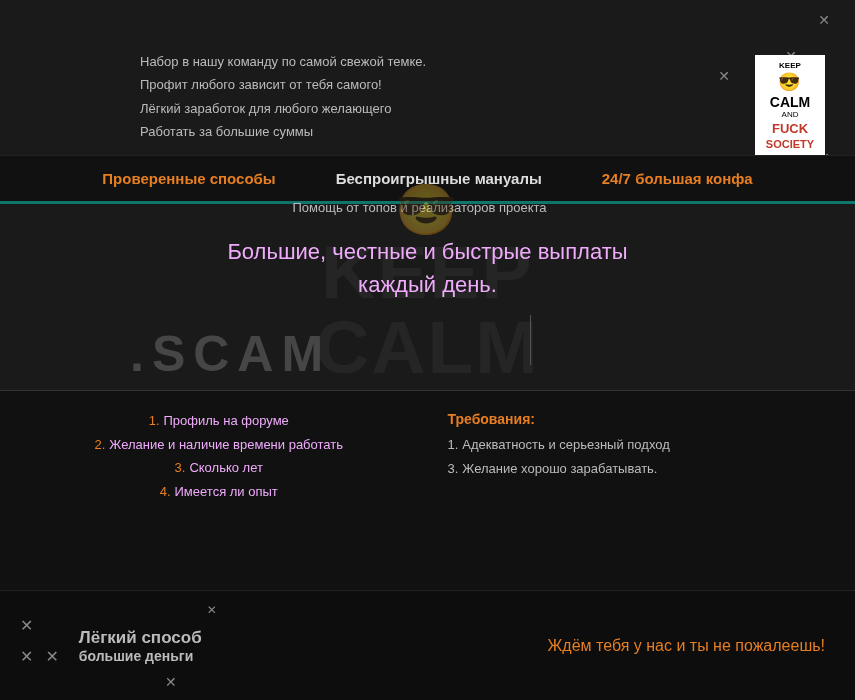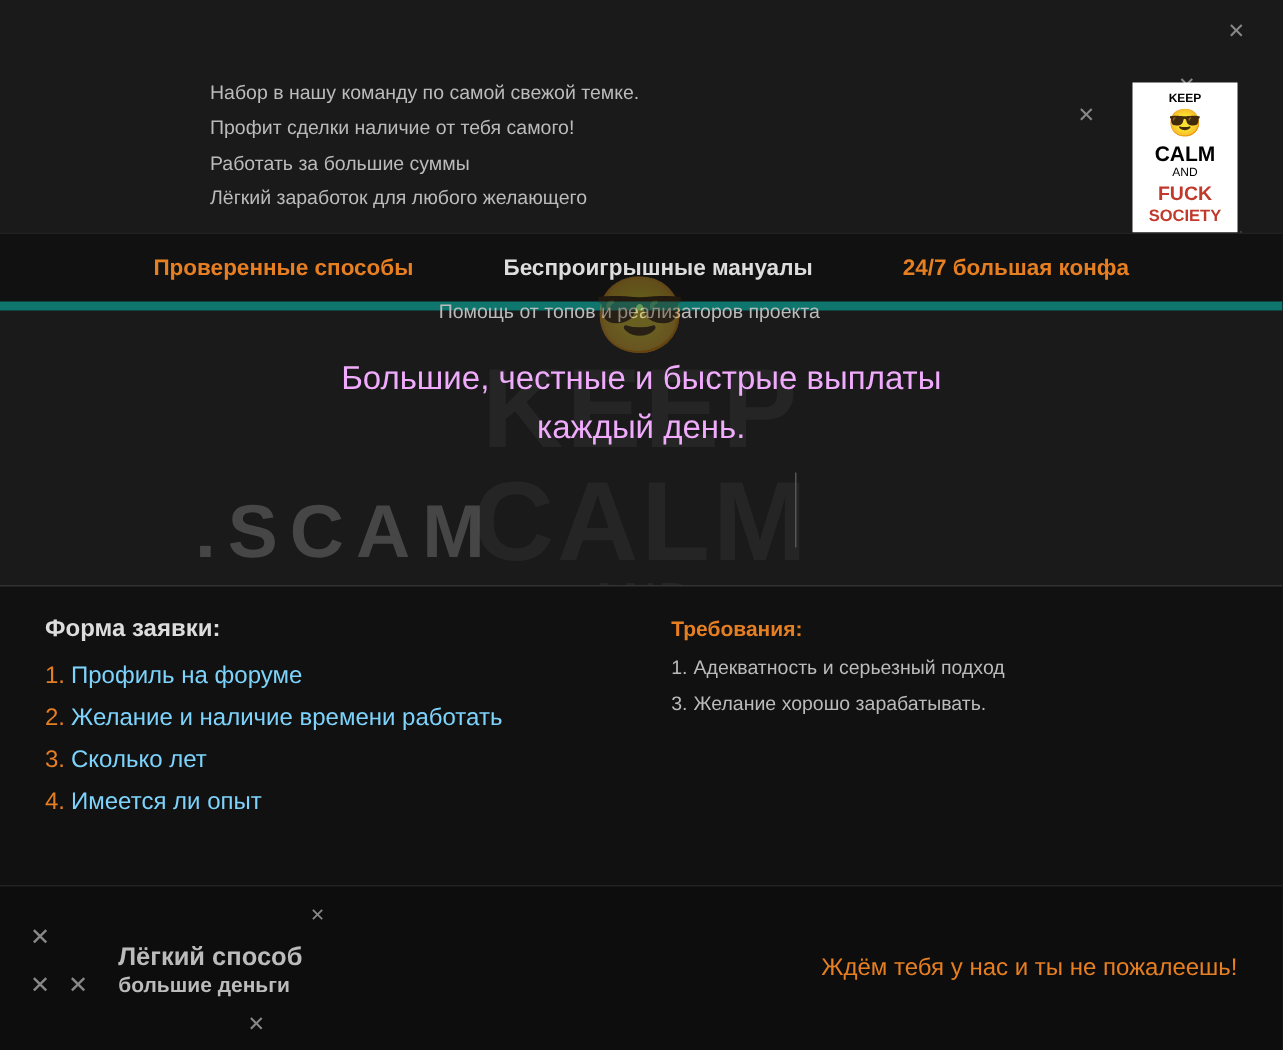--- a/index.html
+++ b/index.html
@@ -81,21 +81,21 @@
       top: 155px;
       left: 0;
       right: 0;
       background: #111;
       display: flex;
       align-items: center;
       justify-content: center;
       gap: 60px;
       padding: 14px 20px;
       border-top: 1px solid #222;
-      border-bottom: 6px solid #0f766e;
+      border-bottom: 3px solid #0f766e;
     }
 
     .nav-item {
       font-size: 15px;
       font-weight: bold;
       cursor: pointer;
     }
 
     .nav-item.orange {
       color: #e67e22;
@@ -196,24 +196,25 @@
       color: #ddd;
       margin-bottom: 10px;
     }
 
     .form-block ol {
       list-style: none;
       padding: 0;
     }
 
     .form-block ol li {
-      font-size: 16px;
-      color: #7dd3fc;
+      font-size: 13px;
+      color: #f0abfc;
       margin-bottom: 4px;
       line-height: 1.5;
+      text-align: center;
     }
 
     .form-block ol li::before {
       color: #e67e22;
       margin-right: 4px;
     }
 
     .li-1::before { content: "1."; }
     .li-2::before { content: "2."; }
     .li-3::before { content: "3."; }
@@ -281,23 +282,23 @@
   <div class="kc-top">KEEP</div>
   <div class="kc-icon">😎</div>
   <div class="kc-keep">CALM</div>
   <div class="kc-and">AND</div>
   <div class="kc-fuck">FUCK</div>
   <div class="kc-society">SOCIETY</div>
 </div>
 
 <div class="main-text-block">
   <div>Набор в нашу команду по самой свежой темке.</div>
-  <div>Профит сделки наличие от тебя самого!</div>
+  <div>Профит любого зависит от тебя самого!</div>
+  <div>Лёгкий заработок для любого желающего</div>
   <div>Работать за большие суммы</div>
-  <div>Лёгкий заработок для любого желающего</div>
 </div>
 
 <div class="nav-bar">
   <span class="nav-item orange">Проверенные способы</span>
   <span class="nav-item white">Беспроигрышные мануалы</span>
   <span class="nav-item orange">24/7 большая конфа</span>
 </div>
 
 <div class="subtitle">Помощь от топов и реализаторов проекта</div>
 
@@ -314,21 +315,20 @@
   <div>Большие, честные и быстрые выплаты</div>
   <div>каждый день.</div>
 </div>
 
 <div class="scam-text">.SCAM</div>
 
 <div class="vertical-line"></div>
 
 <div class="bottom-section">
   <div class="form-block">
-    <h3>Форма заявки:</h3>
     <ol>
       <li class="li-1">Профиль на форуме</li>
       <li class="li-2">Желание и наличие времени работать</li>
       <li class="li-3">Сколько лет</li>
       <li class="li-4">Имеется ли опыт</li>
     </ol>
   </div>
   <div class="requirements-block">
     <h3>Требования:</h3>
     <ol>

